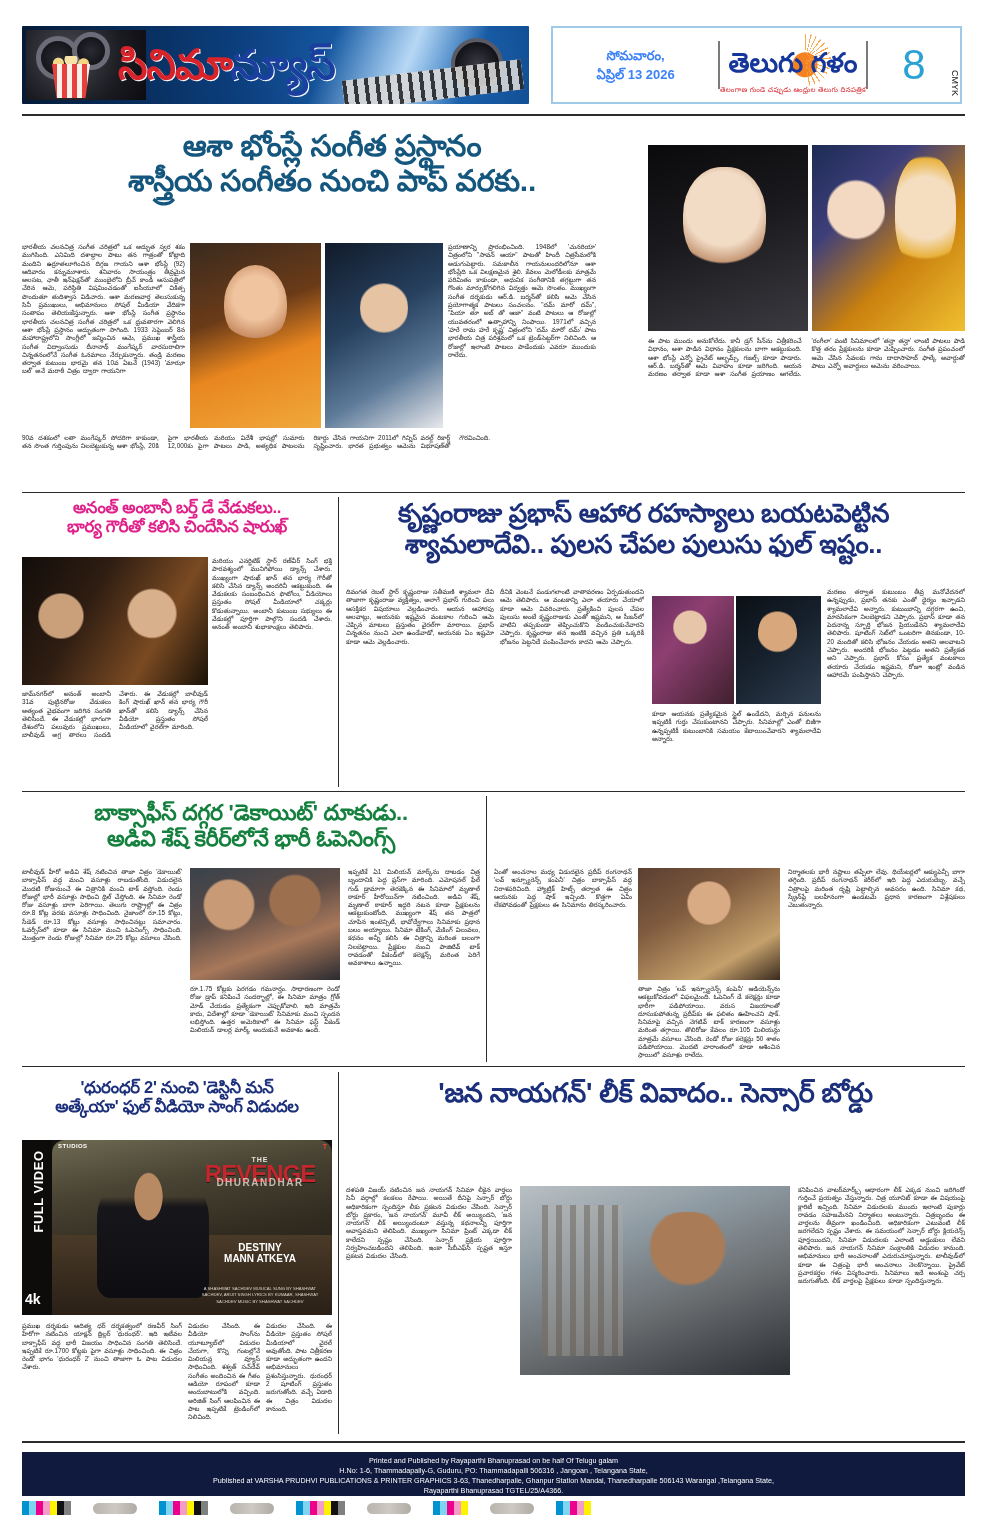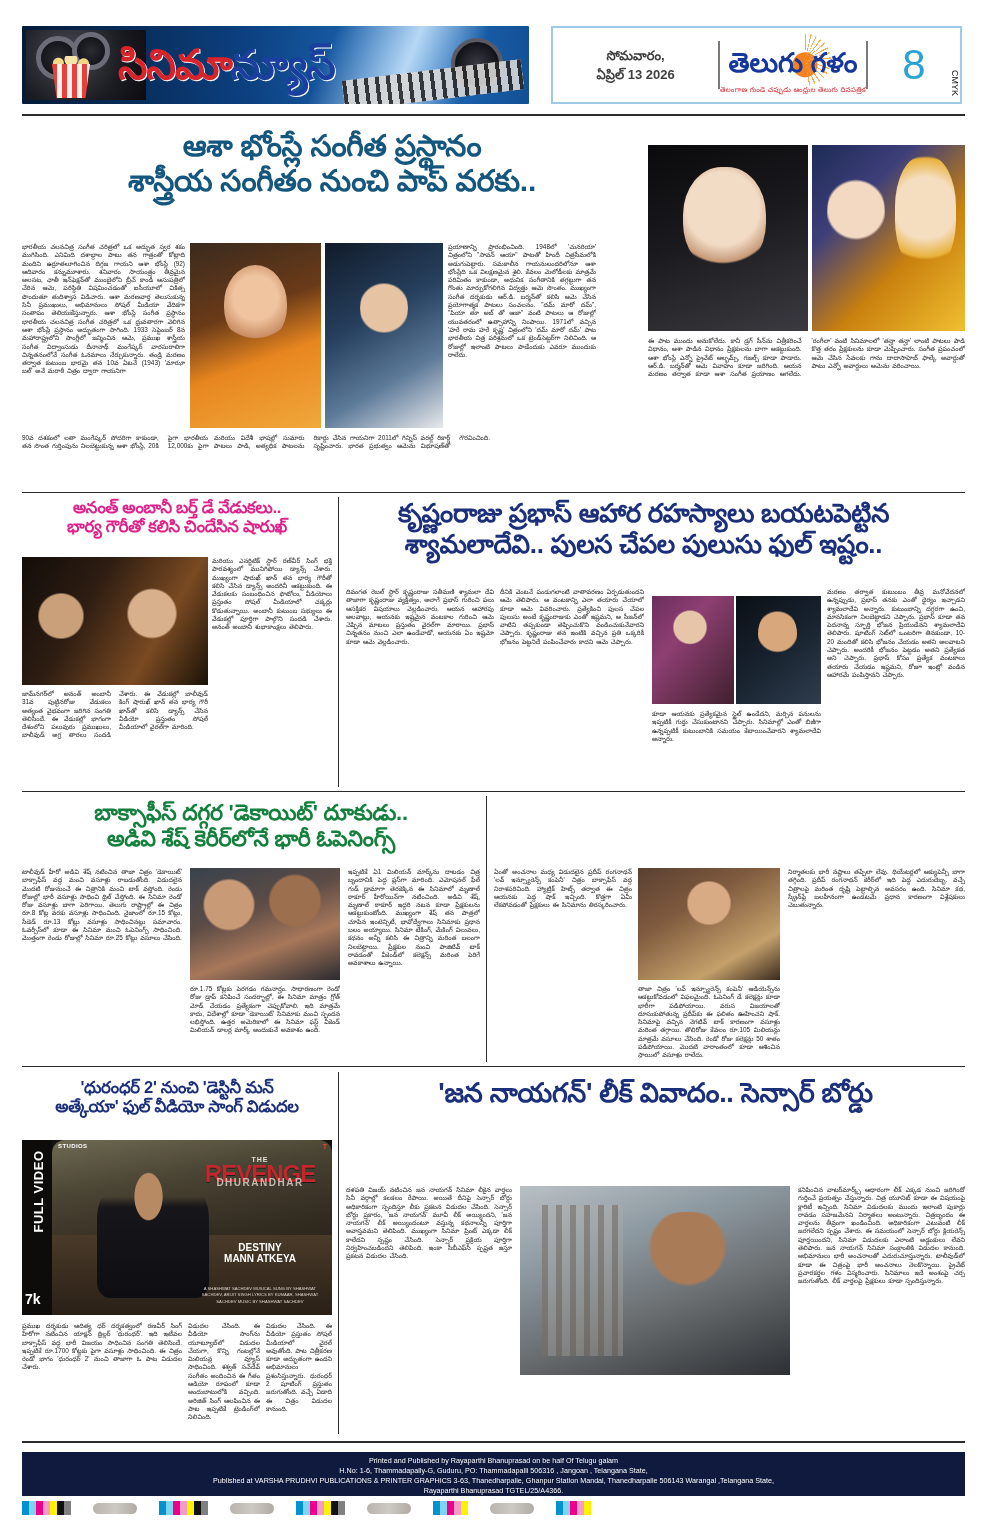--- a/index.html
+++ b/index.html
@@ -94,21 +94,21 @@
     flex: 1;
     margin-left: 22px;
     border: 2px solid #9ecae8;
     display: flex;
     align-items: center;
     background: #fff;
   }
   .mh-date {
     width: 165px;
     text-align: center;
-    color: #404040;
+    color: #3b82f6;
     font-size: 13px;
     font-weight: 700;
     line-height: 19px;
   }
   .mh-sep { width: 2px; height: 48px; background: #7a7a7a; }
   .mh-logo {
     flex: 1;
     display: flex; flex-direction: column;
     align-items: center; justify-content: center;
     position: relative;
@@ -520,21 +520,21 @@
   <div class="rule" style="left:338px; top:1072px; width:1px; height:362px;"></div>
 
   <div class="hl hl-navy" style="position:absolute; left:22px; top:1078px; width:310px; font-size:16.5px;">
     <div>'ధురంధర్ 2' నుంచి 'డెస్టినీ మన్</div>
     <div>అత్కేయా' ఫుల్ వీడియో సాంగ్ విడుదల</div>
   </div>
 
   <div class="poster" style="left:22px; top:1140px; width:310px; height:175px;">
     <div class="poster-side">
       <div class="poster-fullvideo">FULL VIDEO</div>
-      <div class="poster-4k">7k</div>
+      <div class="poster-4k">4k</div>
     </div>
     <div class="poster-main">
       <div class="poster-mud"></div>
       <div class="poster-figure"></div>
       <div class="poster-studios">STUDIOS</div>
       <div class="poster-t">T</div>
       <div class="poster-revenge">
         <div class="poster-the">THE</div>
         <div class="poster-rev">REVENGE</div>
         <div class="poster-dhu">DHURANDHAR</div>

